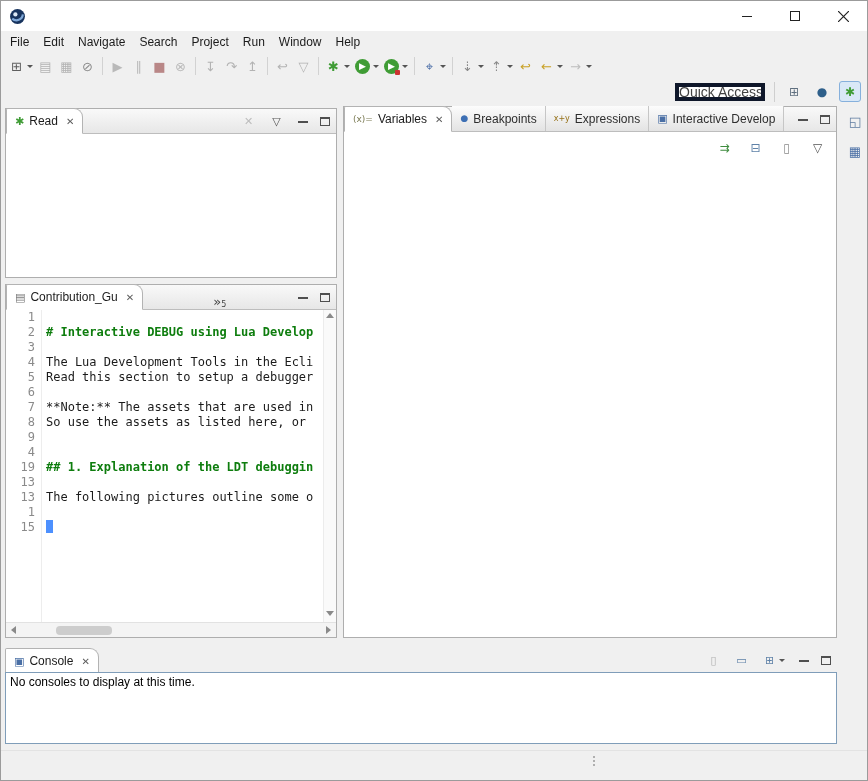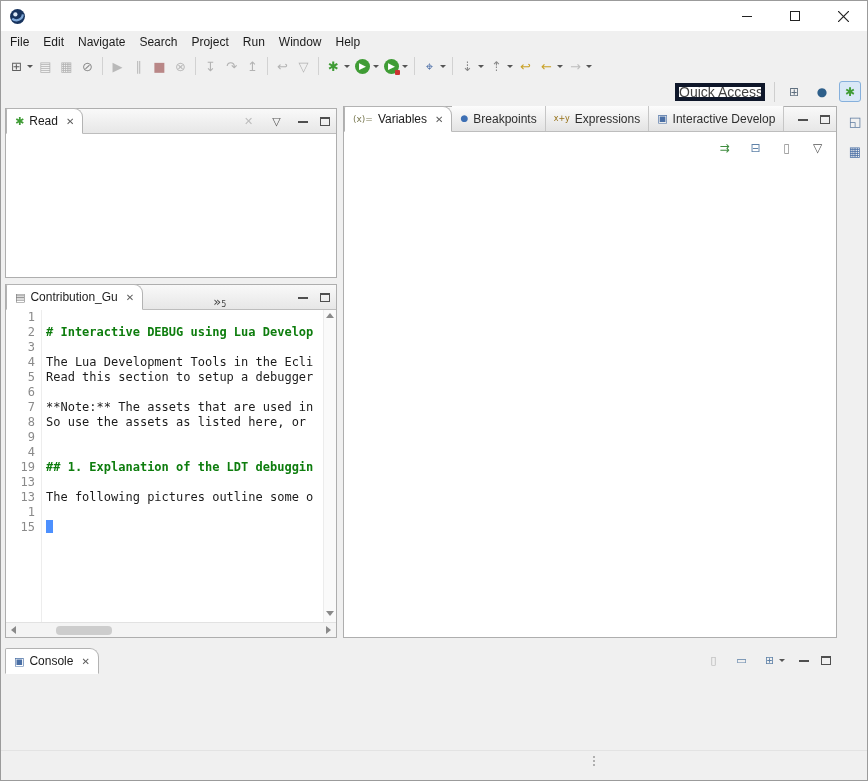--- a/index.html
+++ b/index.html
@@ -369,20 +369,23 @@
             </span>
             <span class="tbtn">
               <span class="tbi" style="color: rgb(95, 130, 168);">⊞</span>
               <span class="dda"></span>
             </span>
           </span>
         <span class="i-min"></span>
         <span class="i-max"></span>
       </div>
     </div>
+    <div class="conbody">
+      <span>No consoles to display at this time.</span>
+    </div>
   </div>
 
   <div class="statusbar"></div>
   <div class="sashdots">
       <i></i>
       <i></i>
       <i></i>
     </div>
 
 </div>

